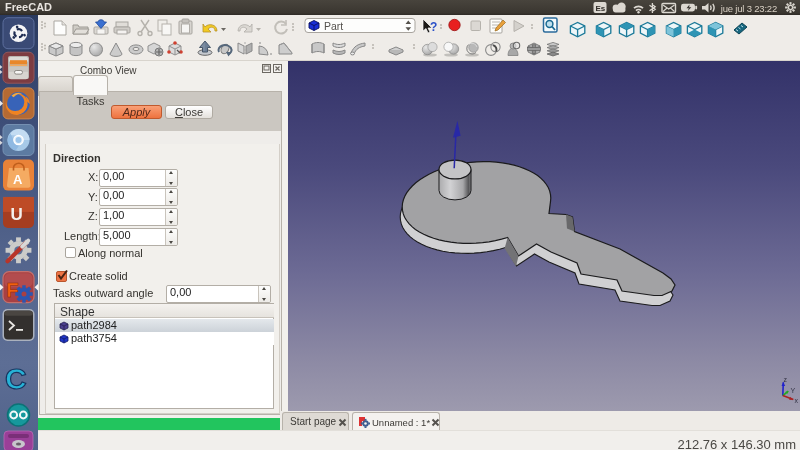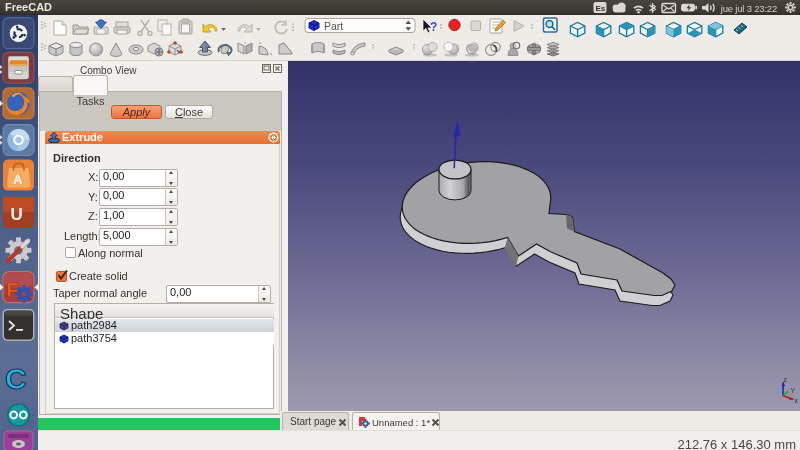--- a/index.html
+++ b/index.html
@@ -27,21 +27,21 @@
 #btnClose { left:125px; top:13px; width:48px; height:14px; background:linear-gradient(#ffffff,#e4e1dc); border:1px solid #b0aba3; color:#3c3a36; }
 #exhead { position:absolute; left:5px; top:39px; width:235px; height:13px; background:linear-gradient(#f08a52,#e4702f); border-radius:3px 3px 0 0; color:#fff; font-size:11px; font-weight:bold; line-height:13px; }
 #exbody { left:5px; top:52px; width:235px; height:270px; border:1px solid #d4cfc8; border-top:none; background:#f2f0ec; }
 .lbl { position:absolute; font-size:11px; color:#34322e; }
 .spin { position:absolute; height:18px; background:#fff; border:1px solid #b3aea6; border-radius:2px; font-size:11px; color:#222; padding:0px 3px; line-height:13px; }
 .spin i { position:absolute; right:0; top:0; width:12px; height:100%; border-left:1px solid #c9c4bc; background:linear-gradient(#fdfdfc,#edebe7); border-radius:0 2px 2px 0; }
 .spin i::before { content:""; position:absolute; left:3px; top:1px; border-left:2.5px solid transparent; border-right:2.5px solid transparent; border-bottom:3.5px solid #4a4742; }
 .spin i::after { content:""; position:absolute; left:3px; bottom:1px; border-left:2.5px solid transparent; border-right:2.5px solid transparent; border-top:3.5px solid #4a4742; }
 .chk { position:absolute; width:11px; height:11px; background:#fff; border:1px solid #a9a49c; border-radius:2px; }
 #shapebox { left:14px; top:211px; width:220px; height:106px; border:1px solid #b3aea6; background:#fff; }
-#shapehdr { left:0px; top:0px; width:219px; height:14px; background:linear-gradient(#f4f2ef,#e6e3de); border-bottom:1px solid #c7c2ba; font-size:15px; color:#333; padding:1px 0 0 5px; }
+#shapehdr { left:0px; top:0px; width:219px; height:14px; background:linear-gradient(#f4f2ef,#e6e3de); border-bottom:1px solid #c7c2ba; font-size:12px; color:#333; padding:1px 0 0 5px; }
 
 #viewport { left:288px; top:61px; width:512px; height:350px; background:linear-gradient(180deg,#333269 0%,#4a497c 30%,#6c6a94 60%,#8c89a4 85%,#9d9aae 100%); }
 
 #mdibar { left:280px; top:411px; width:520px; height:20px; background:#eeebe7; }
 .mtab { position:absolute; top:1px; height:18px; font-size:10px; color:#3c3a36; border:1px solid #b7b2aa; border-bottom:none; border-radius:3px 3px 0 0;padding-left:30px; }
 #statusbar { left:38px; top:430px; width:762px; height:20px; background:#f1efec; border-top:1px solid #e2dfda; }
 #statustext { right:4px; top:6px; font-size:13px; color:#4a4844; }
 svg { display:block; }
 </style>
 </head>
@@ -484,49 +484,38 @@
           <rect x="11.5" y="0.5" width="8" height="8" fill="#f4f2ef" stroke="#6c6862"></rect>
           <path d="M13.5 2.5 L17.5 6.5 M17.5 2.5 L13.5 6.5" stroke="#6c6862" stroke-width="1.2"></path>
         </svg>
     </div>
     <div id="tabProject" class="tab">Project</div>
     <div id="tabTasks" class="tab">Tasks</div>
     <div id="pane" class="abs">
       <div class="abs" style="left:0;top:0;width:241px;height:39px;background:#cbc7c1;"></div>
       <div id="btnApply" class="btn">Apply</div>
       <div id="btnClose" class="btn"><span style="text-decoration:underline">C</span>lose</div>
-      <div id="exhead"><span style="margin-left:17px">Extrude</span>
-        <svg class="abs" style="left:3px;top:1px;" width="12" height="11" viewBox="0 0 12 11">
-            <ellipse cx="6" cy="8.5" rx="5.5" ry="2.3" fill="#2c6fbb" stroke="#123"></ellipse>
-            <path d="M6 0 L9.5 4 L7.5 4 L7.5 7 L4.5 7 L4.5 4 L2.5 4 Z" fill="#3f76c4" stroke="#112a55" stroke-width="0.7"></path>
-          </svg>
-        <svg class="abs" style="left:223px;top:1px;" width="11" height="11" viewBox="0 0 11 11">
-            <circle cx="5.5" cy="5.5" r="5" fill="#fff"></circle>
-            <circle cx="5.5" cy="5.5" r="3.6" fill="#e4702f"></circle>
-            <path d="M3.5 5.5 L7.5 5.5 M5.5 3.5 L3.5 5.5 L5.5 7.5 M5.5 3.5 L7.5 5.5 L5.5 7.5" stroke="#fff" stroke-width="1" fill="none"></path>
-          </svg>
-      </div>
       <div id="exbody" class="abs"></div>
       <div class="lbl" style="left:13px; top:60px; font-weight:bold;">Direction</div>
       <div class="lbl" style="left:48px; top:79px;">X:</div>
       <div class="spin" style="left:59px; top:77px; width:79px;">0,00<i></i></div>
       <div class="lbl" style="left:48px; top:99px;">Y:</div>
       <div class="spin" style="left:59px; top:96px; width:79px;">0,00<i></i></div>
       <div class="lbl" style="left:48px; top:118px;">Z:</div>
       <div class="spin" style="left:59px; top:116px; width:79px;">1,00<i></i></div>
       <div class="lbl" style="left:24px; top:138px;">Length:</div>
       <div class="spin" style="left:59px; top:136px; width:79px;">5,000<i></i></div>
       <div class="chk" style="left:25px; top:155px;"></div>
       <div class="lbl" style="left:38px; top:155px;">Along normal</div>
       <div class="chk" style="left:16px; top:179px; background:#ee7445; border-color:#b9562d;"></div>
       <svg class="abs" style="left:15px; top:176px;" width="15" height="15" viewBox="0 0 15 15">
           <path d="M3.5 7 L6 10.5 L12 2.5" stroke="#4a2413" stroke-width="2" fill="none"></path>
         </svg>
       <div class="lbl" style="left:29px; top:178px;">Create solid</div>
-      <div class="lbl" style="left:13px; top:195px;">Taper normal angle</div>
+      <div class="lbl" style="left:13px; top:195px;">Tasks outward angle</div>
       <div class="spin" style="left:126px; top:193px; width:105px;">0,00<i></i></div>
       <div id="shapebox" class="abs">
         <div id="shapehdr" class="abs">Shape</div>
         <div class="abs" style="left:0;top:15px;width:219px;height:13px;background:linear-gradient(#e4e8ec,#ccd2d8);font-size:11px;color:#222;padding-left:16px;">path2984</div>
         <div class="abs" style="left:0;top:28px;width:219px;height:13px;background:#fff;font-size:11px;color:#222;padding-left:16px;">path3754</div>
         <svg class="abs" style="left:4px; top:17px;" width="10" height="10" viewBox="0 0 10 10">
             <path d="M1 3 L5 1 L9 3 L9 7 L5 9 L1 7 Z" fill="#4a3f8f" stroke="#23204f" stroke-width="0.8"></path>
             <path d="M1 3 L5 5 L9 3 M5 5 L5 9" stroke="#23204f" stroke-width="0.8" fill="none"></path>
           </svg>
         <svg class="abs" style="left:4px; top:30px;" width="10" height="10" viewBox="0 0 10 10">

